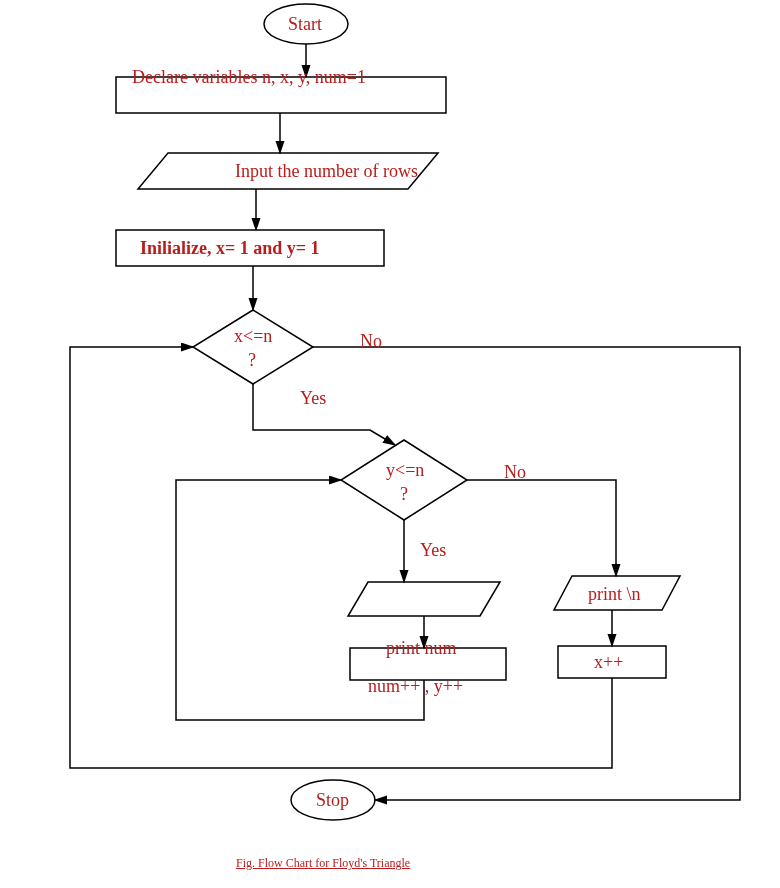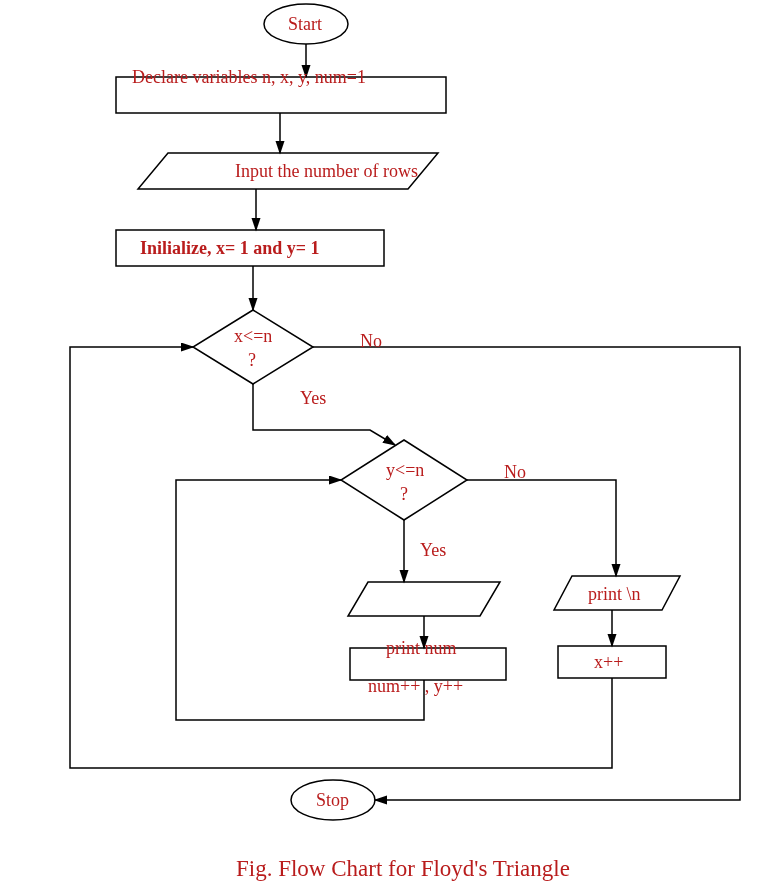--- a/index.html
+++ b/index.html
@@ -1,19 +1,19 @@
 <!DOCTYPE html>
 <html><head>
   <meta charset="utf-8">
   <style>
     * { margin:0; padding:0; box-sizing:border-box; }
     body { font-family:"Times New Roman",serif; background:#fff; }
     .canvas { position:relative; width:780px; height:888px; }
     .txt { position:absolute; font-size:18px; color:#b91c1c; white-space:nowrap; }
-    .caption { font-size:23px; }
+    .caption { font-size:12px;text-decoration:underline; }
     svg { position:absolute; top:0; left:0; }
   </style>
 </head>
 <body>
 
 <div class="canvas">
   <svg width="780" height="888">
     <defs>
       <marker id="arrow" markerWidth="10" markerHeight="10" refX="8" refY="3" orient="auto">
         <path d="M0,0 L0,6 L9,3 z" fill="#000"></path>

